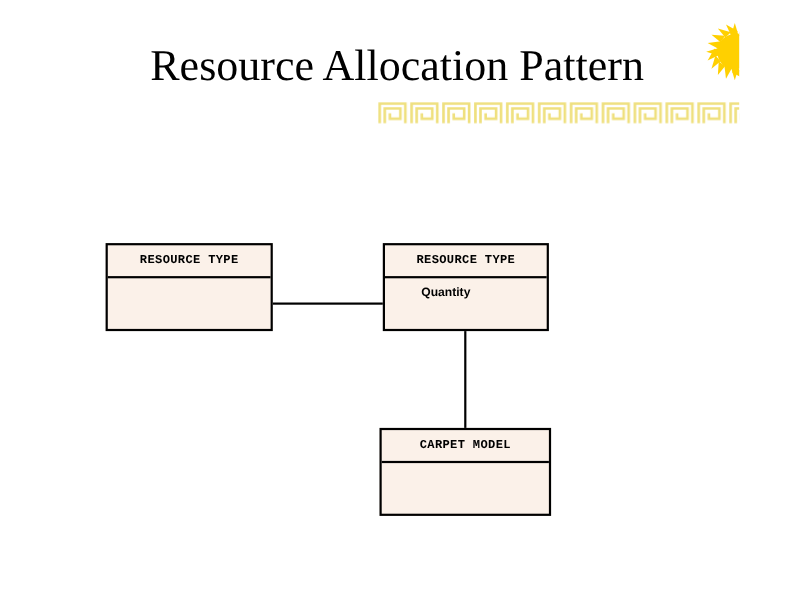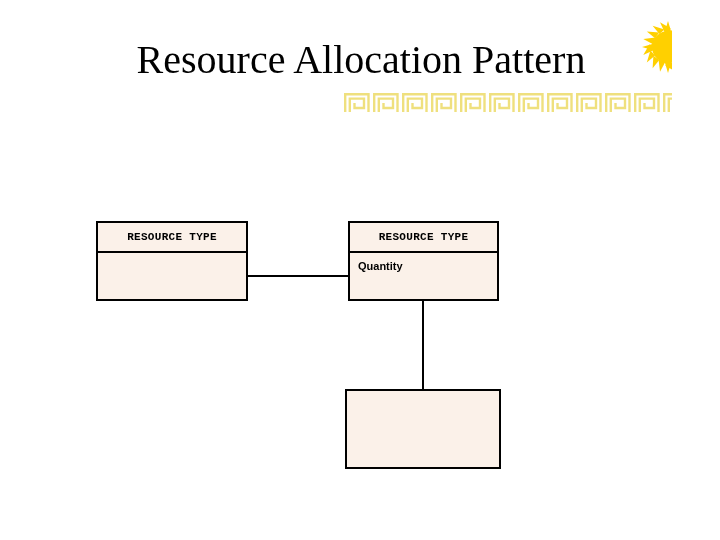--- a/index.html
+++ b/index.html
@@ -95,20 +95,21 @@
   .entity-body {
     box-sizing: border-box;
     padding: 6px 8px 0 8px;
     font-size: 11px;
     font-weight: bold;
     color: #000000;
     line-height: 14px;
   }
   .attr {
     white-space: nowrap;
+    margin-left: 25px;
   }
 
   #box-resource-type {
     left: 96px;
     top: 221px;
     width: 152px;
     height: 80px;
   }
   #box-resource-type .entity-body { height: 46px; }
 
@@ -189,16 +190,17 @@
   </div>
 
   <div class="entity" id="box-resource-need">
     <div class="entity-head">RESOURCE TYPE</div>
     <div class="entity-body">
       <div class="attr">Quantity</div>
     </div>
   </div>
 
   <div class="entity" id="box-carpet-model">
+    <div class="entity-head">CARPET MODEL</div>
     <div class="entity-body"></div>
   </div>
 
 </div>
 
 </body></html>

